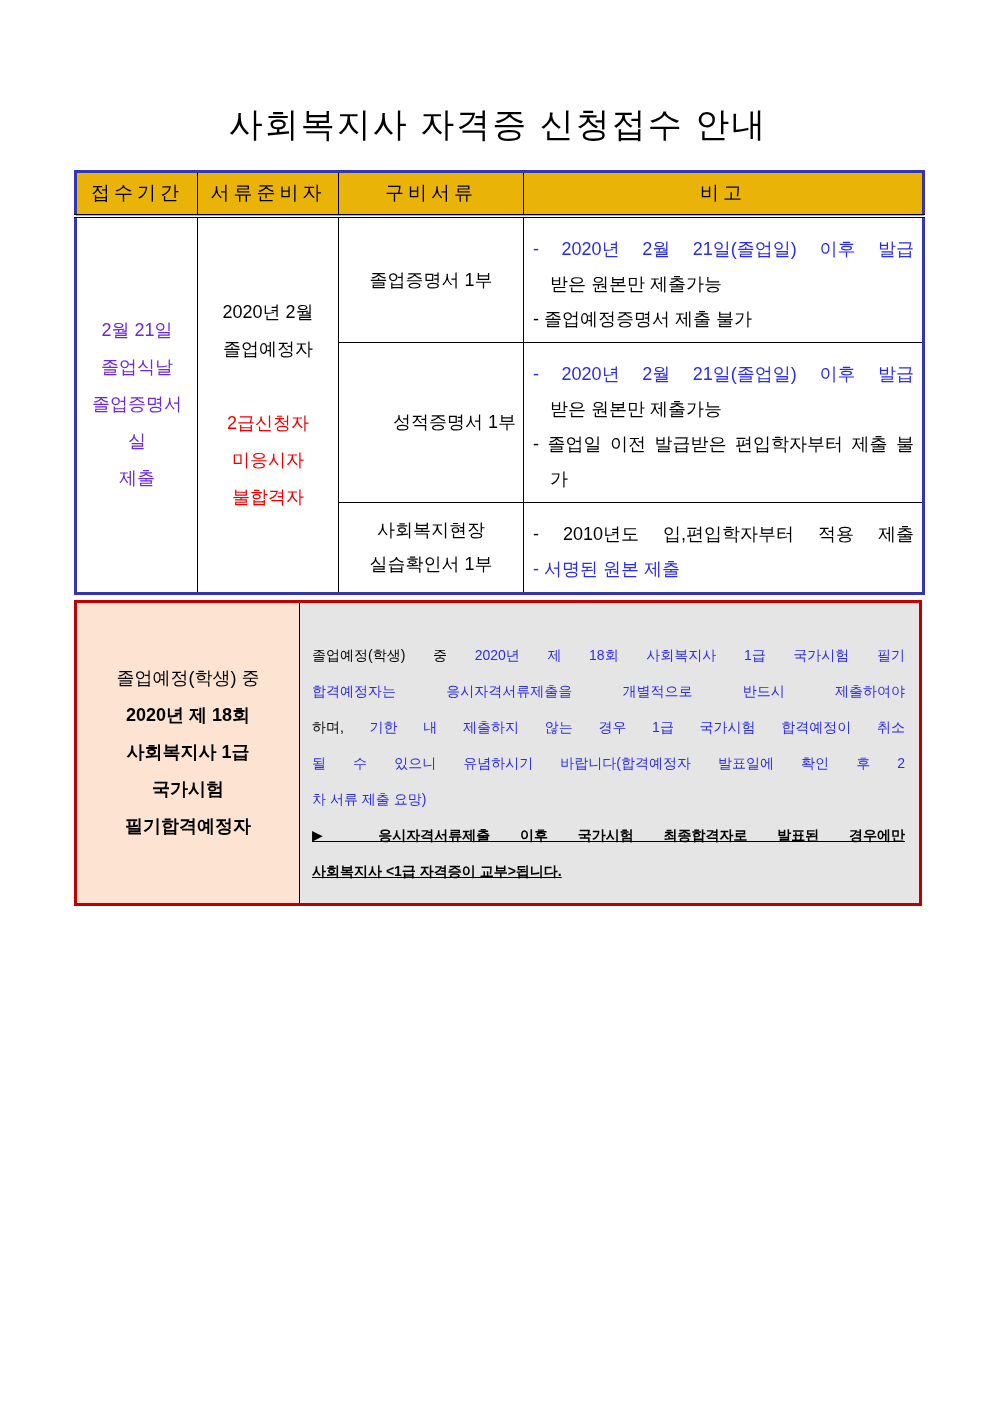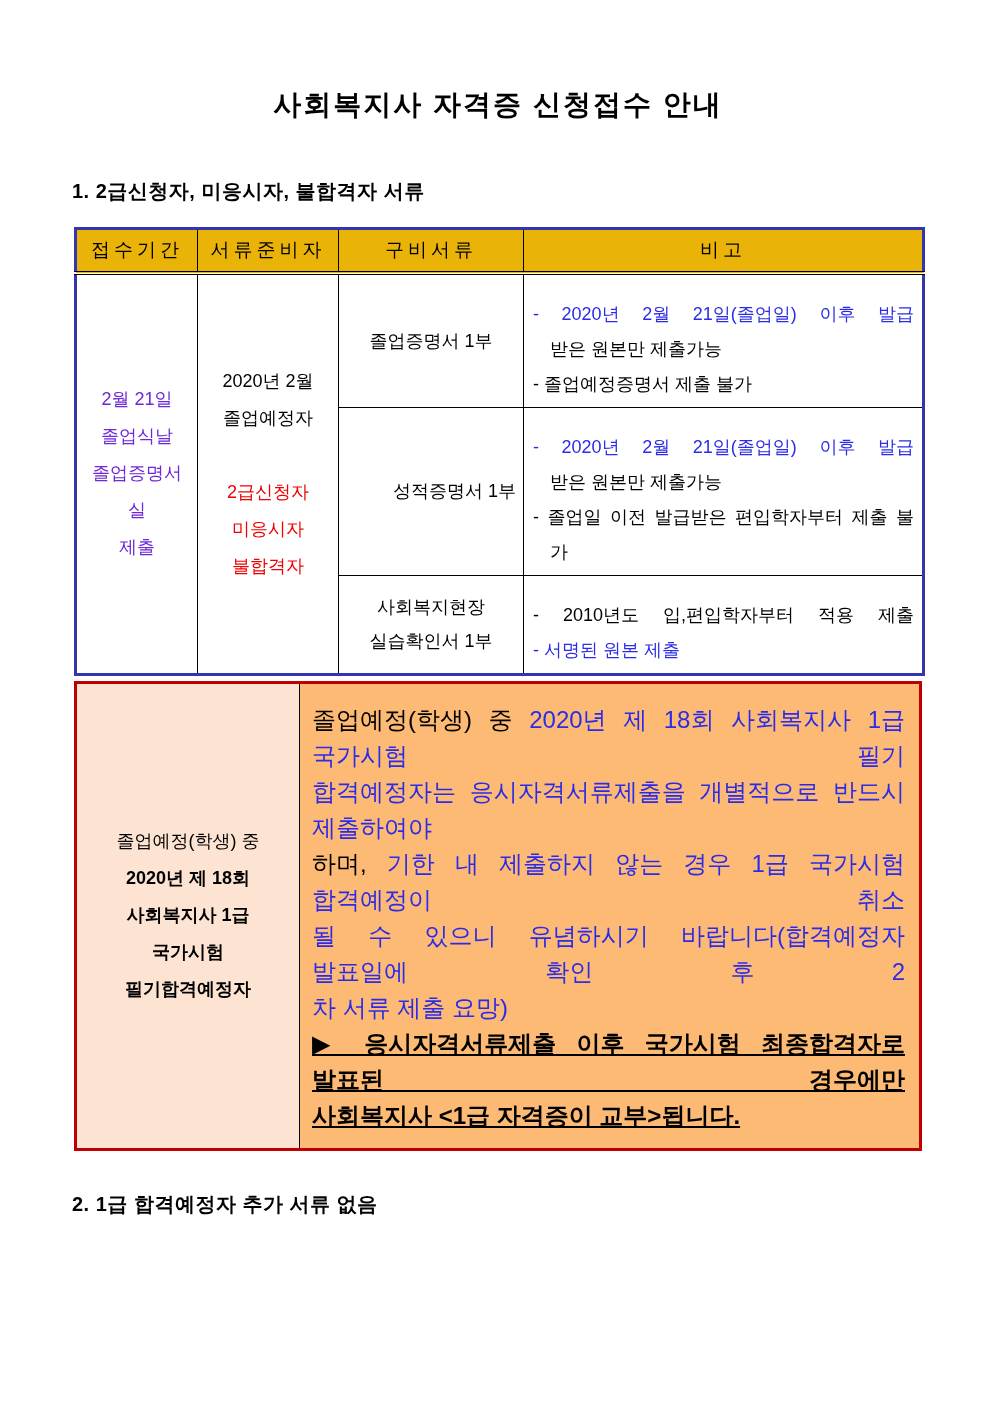--- a/index.html
+++ b/index.html
@@ -6,22 +6,22 @@
   html, body { margin: 0; padding: 0; }
   body {
     width: 992px; height: 1403px;
     background: #ffffff; color: #000000;
     font-family: "Liberation Sans", "DejaVu Sans", sans-serif;
     overflow: hidden;
   }
   .doc { padding: 86px 70px 0 74px; }
 
   .title {
-    margin: 0; text-align: center;
-    font-size: 28px; font-weight: bold; letter-spacing: 2px;
+    margin: 16px; text-align: center;
+    font-size: 34px; font-weight: normal; letter-spacing: 2px;
   }
   .sec-heading {
     margin: 54px 0 0 -2px;
     font-size: 20px; font-weight: bold; letter-spacing: 0.5px;
   }
   .sec-heading.s2 { margin-top: 40px; }
 
   table { border-collapse: collapse; table-layout: fixed; width: 848px; }
   .t1 { margin-top: 22px; border: 3px solid #3535b0; }
   .t1 col.c1 { width: 122px; }
@@ -41,49 +41,48 @@
   td.preparer { text-align: center; line-height: 37px; }
   .preparer .gap { height: 37px; }
   .red { color: #ee0000; }
   .blue { color: #2b2be8; }
 
   tr.r1 td.doccell { height: 110px; }
   tr.r2 td.doccell { height: 140px; padding-left: 48px; }
   tr.r3 td.doccell { height: 84px; }
   td.doccell { text-align: center; line-height: 34px; }
 
-  td.notes { padding: 22px 8px 5px 9px; line-height: 35px; }
+  td.notes { padding: 14px 8px 5px 9px; line-height: 35px; }
   .note { word-break: keep-all; }
   .cont { padding-left: 17px; }
   .stretch { text-align: justify; text-align-last: justify; }
 
   .t2 { margin-top: 5px; border: 3px solid #c00000; }
   .t2 td { vertical-align: middle; }
   td.hl {
     width: 224px; background: #fde4d2;
     border-right: 1px solid #000;
     text-align: center; font-size: 18px; line-height: 37px;
   }
   td.hl .b { font-weight: bold; }
   td.body2 {
-    background: #fdba74;
-    padding: 18px 14px 14px 12px;
-    font-size: 24px; line-height: 36px;
+    background: #e5e5e5;
+    padding: 34px 14px 14px 12px;
+    font-size: 14px; line-height: 36px;
     word-break: keep-all;
   }
   .bu { font-weight: bold; text-decoration: underline; }
 </style>
 </head>
 <body>
 
 <div class="doc">
 
   <h1 class="title">사회복지사 자격증 신청접수 안내</h1>
 
-  <h2 class="sec-heading">1. 2급신청자, 미응시자, 불합격자 서류</h2>
 
   <table class="t1">
     <colgroup>
         <col class="c1">
         <col class="c2">
         <col class="c3">
         <col class="c4">
       </colgroup>
     <thead>
       <tr>
@@ -163,15 +162,14 @@
           </div>
           <div class="line stretch blue">될 수 있으니 유념하시기 바랍니다(합격예정자 발표일에 확인 후 2</div>
           <div class="line blue">차 서류 제출 요망)</div>
           <div class="line stretch bu">▶ 응시자격서류제출 이후 국가시험 최종합격자로 발표된 경우에만</div>
           <div class="line bu">사회복지사 &lt;1급 자격증이 교부&gt;됩니다.</div>
         </td>
       </tr>
     </tbody>
   </table>
 
-  <h2 class="sec-heading s2">2. 1급 합격예정자 추가 서류 없음</h2>
 
 </div>
 
 </body></html>

